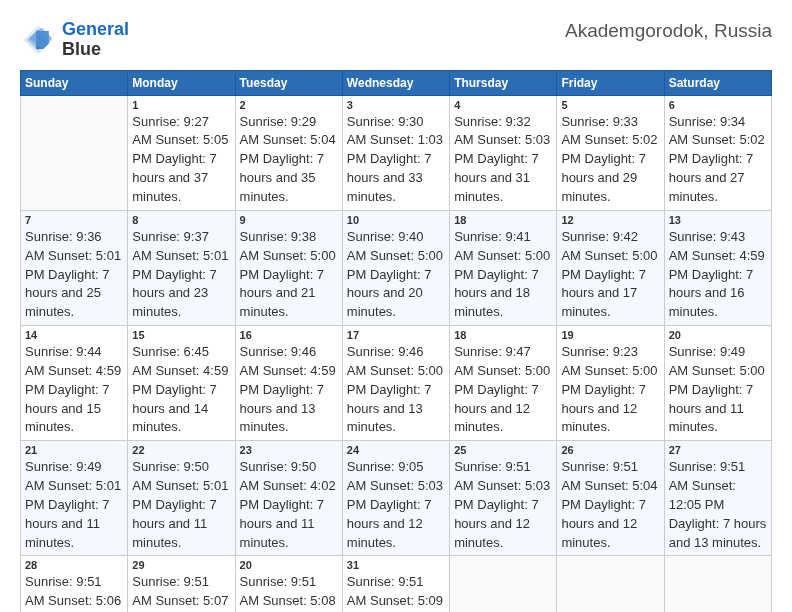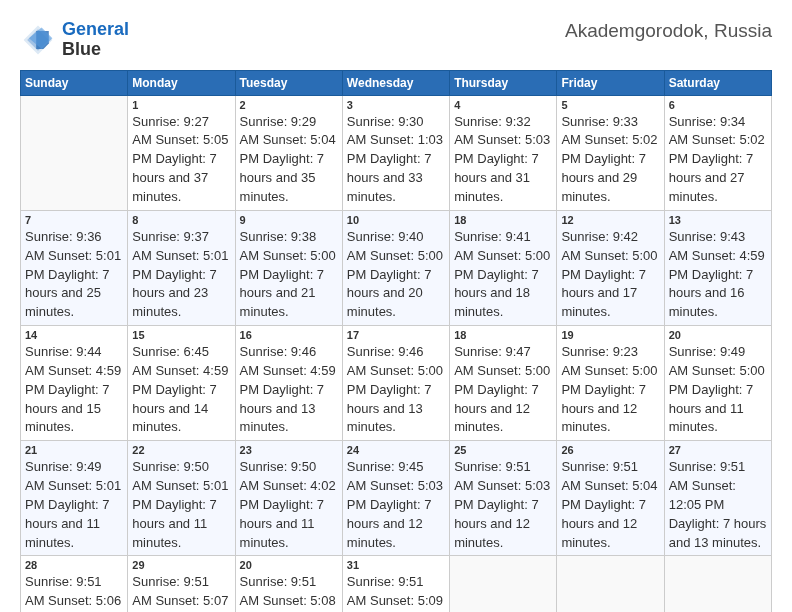--- a/index.html
+++ b/index.html
@@ -301,21 +301,21 @@
           </td>
           <td>
             <span class="day-num">23</span>
             <div class="day-info">Sunrise: 9:50 AM
 Sunset: 4:02 PM
 Daylight: 7 hours
 and 11 minutes.</div>
           </td>
           <td>
             <span class="day-num">24</span>
-            <div class="day-info">Sunrise: 9:45 AM
+            <div class="day-info">Sunrise: 9:05 AM
 Sunset: 5:03 PM
 Daylight: 7 hours
 and 12 minutes.</div>
           </td>
           <td>
             <span class="day-num">25</span>
             <div class="day-info">Sunrise: 9:51 AM
 Sunset: 5:03 PM
 Daylight: 7 hours
 and 12 minutes.</div>

